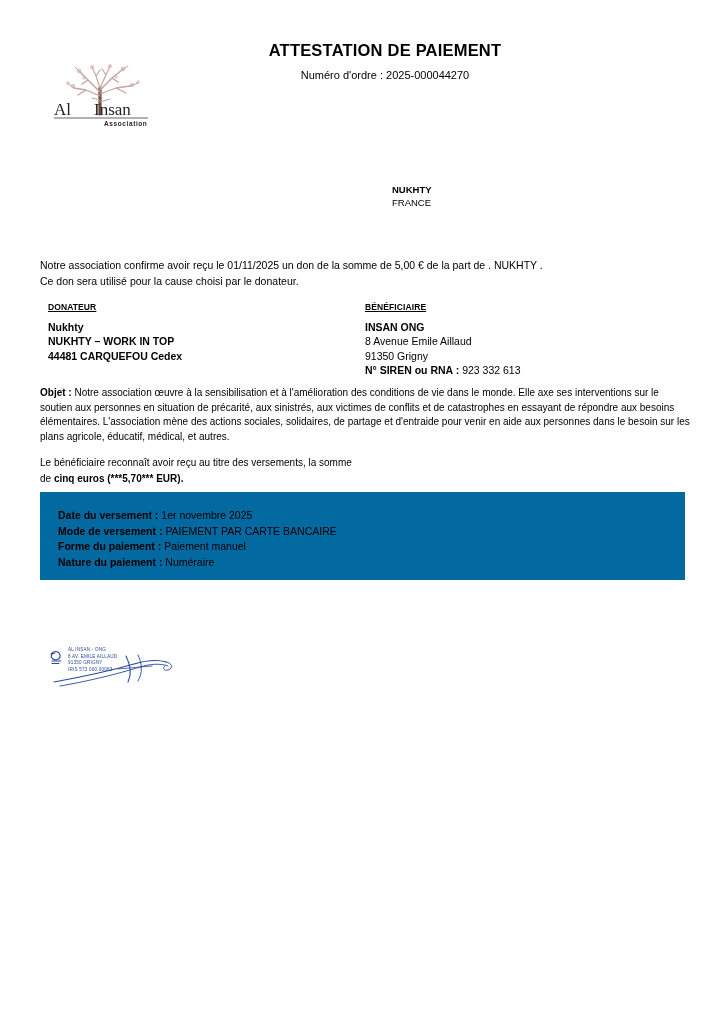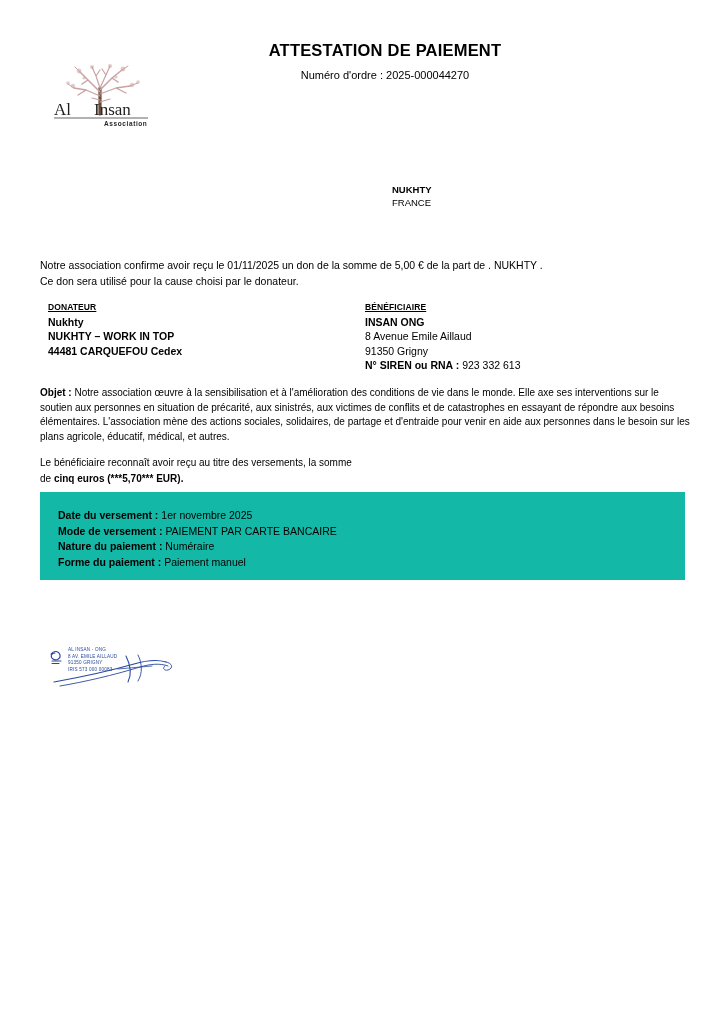--- a/index.html
+++ b/index.html
@@ -96,20 +96,21 @@
     line-height: 14.5px;
   }
   .party.left  { left: 8px;  width: 320px; }
   .party.right { left: 325px; width: 320px; }
 
   .party-heading {
     font-size: 8.5px;
     font-weight: bold;
     text-decoration: underline;
     letter-spacing: 0.1px;
+    margin-bottom: 5px;
   }
   .party-line { white-space: nowrap; }
   .b { font-weight: bold; }
 
   
   .objet {
     position: absolute;
     left: 40px;
     top: 386px;
     width: 650px;
@@ -128,21 +129,21 @@
     line-height: 15.5px;
   }
 
   
   .details {
     position: absolute;
     left: 40px;
     top: 492px;
     width: 645px;
     height: 88px;
-    background: #14b8a6;
+    background: #0369a1;
     box-sizing: border-box;
     padding: 16px 0 0 18px;
   }
   .detail-row {
     font-size: 10.5px;
     line-height: 15.5px;
     white-space: nowrap;
   }
   .detail-label { font-weight: bold; }
 
@@ -243,22 +244,22 @@
   <div class="objet"><span class="b">Objet :</span><span> Notre association œuvre à la sensibilisation et à l'amélioration des conditions de vie dans le monde. Elle axe ses interventions sur le soutien aux personnes en situation de précarité, aux sinistrés, aux victimes de conflits et de catastrophes en essayant de répondre aux besoins élémentaires. L'association mène des actions sociales, solidaires, de partage et d'entraide pour venir en aide aux personnes dans le besoin sur les plans agricole, éducatif, médical, et autres.</span></div>
 
   <div class="ack">
     <div>Le bénéficiaire reconnaît avoir reçu au titre des versements, la somme</div>
     <div><span>de </span><span class="b">cinq euros (***5,70*** EUR)</span><span class="b">.</span></div>
   </div>
 
   <div class="details">
     <div class="detail-row"><span class="detail-label">Date du versement :</span> <span>1er novembre 2025</span></div>
     <div class="detail-row"><span class="detail-label">Mode de versement :</span> <span>PAIEMENT PAR CARTE BANCAIRE</span></div>
+    <div class="detail-row"><span class="detail-label">Forme du paiement :</span> <span>Paiement manuel</span></div>
     <div class="detail-row"><span class="detail-label">Nature du paiement :</span> <span>Numéraire</span></div>
-    <div class="detail-row"><span class="detail-label">Forme du paiement :</span> <span>Paiement manuel</span></div>
   </div>
 
 
   <div class="stamp">
     <svg width="135" height="52" viewBox="0 0 135 52">
       <g stroke="#2a4a9c" fill="none" stroke-width="1.1" stroke-linecap="round">
         <path d="M3 12 C6 8, 11 9, 12 13 C13 17, 8 19, 5 17 C2 15, 3 11, 7 11"></path>
         <path d="M4 19 L13 19 M4 21.5 L11 21.5"></path>
       </g>
       <text class="stamp-text" x="20" y="9" font-size="4.6" letter-spacing="0.2">AL INSAN - ONG</text>

